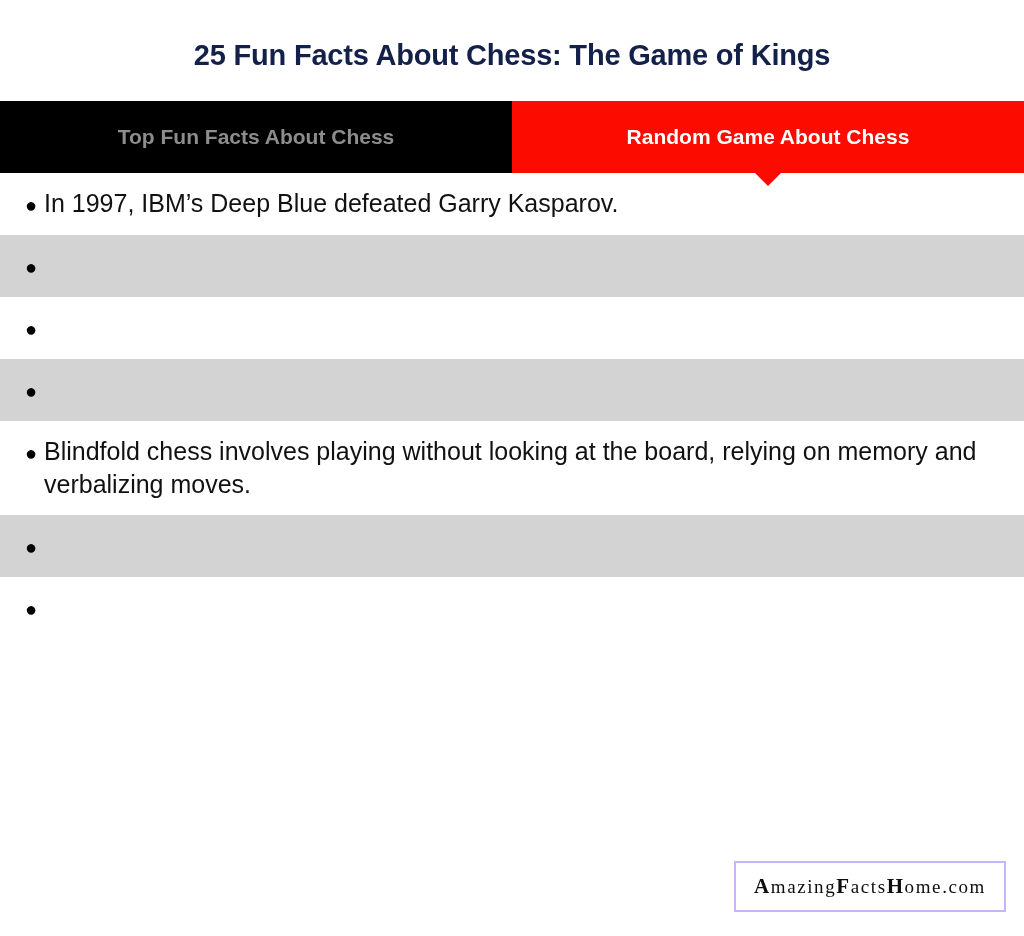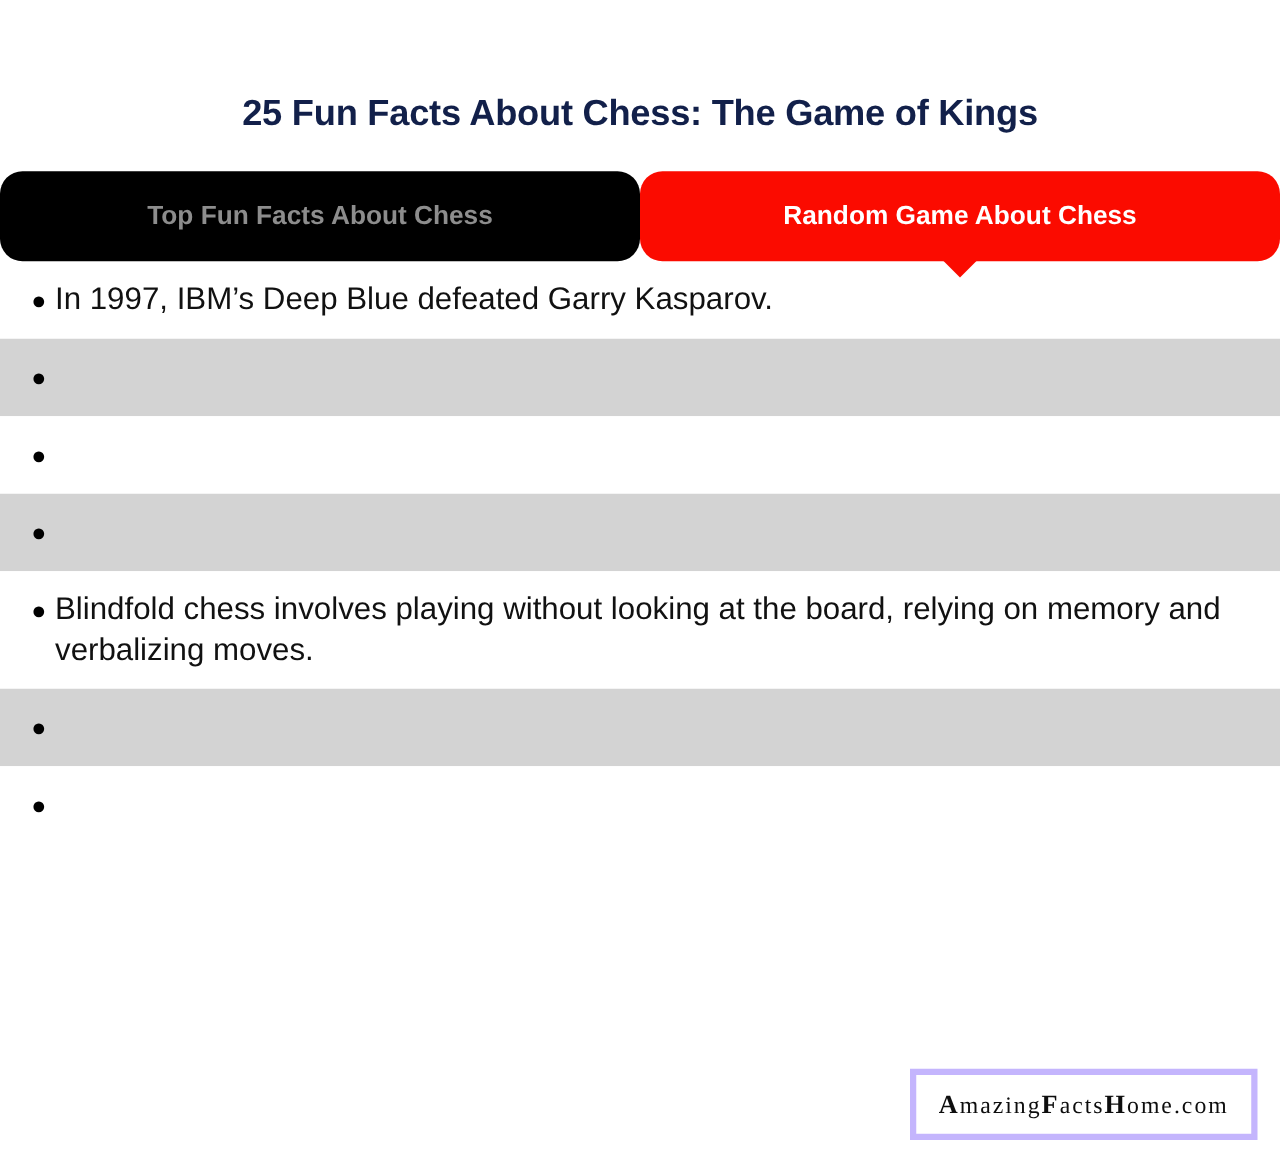--- a/index.html
+++ b/index.html
@@ -16,40 +16,38 @@
   }
 
   .page-title {
     text-align: center;
     color: #12204a;
     font-size: 29px;
     font-weight: bold;
     letter-spacing: -0.2px;
     padding: 38px 20px 0 20px;
     line-height: 1.2;
-    margin-top: 36px;
   }
 
   .tabs {
     display: flex;
     width: 100%;
     margin-top: 28px;
     position: relative;
   }
   .tab {
     flex: 1 1 50%;
     height: 72px;
     display: flex;
     align-items: center;
     justify-content: center;
     font-size: 21px;
     font-weight: bold;
     box-sizing: border-box;
     position: relative;
-    border-radius: 18px;
   }
   .tab-inactive {
     background: #000000;
     color: #8d8d8d;
   }
   .tab-active {
     background: #fb0b00;
     color: #ffffff;
   }
   .tab-active .tab-pointer {
@@ -94,21 +92,21 @@
     padding-top: 2px;
   }
   .fact-text {
     flex: 1 1 auto;
   }
 
   .watermark {
     position: absolute;
     right: 18px;
     bottom: 24px;
-    border: 5px solid #c4b5fd;
+    border: 2px solid #c4b5fd;
     background: #ffffff;
     padding: 11px 18px;
     font-size: 19px;
     color: #0d0d0d;
     letter-spacing: 1.6px;
     font-family: "Liberation Serif", serif;
   }
   .watermark .cap {
     font-weight: bold;
     font-size: 21px;

